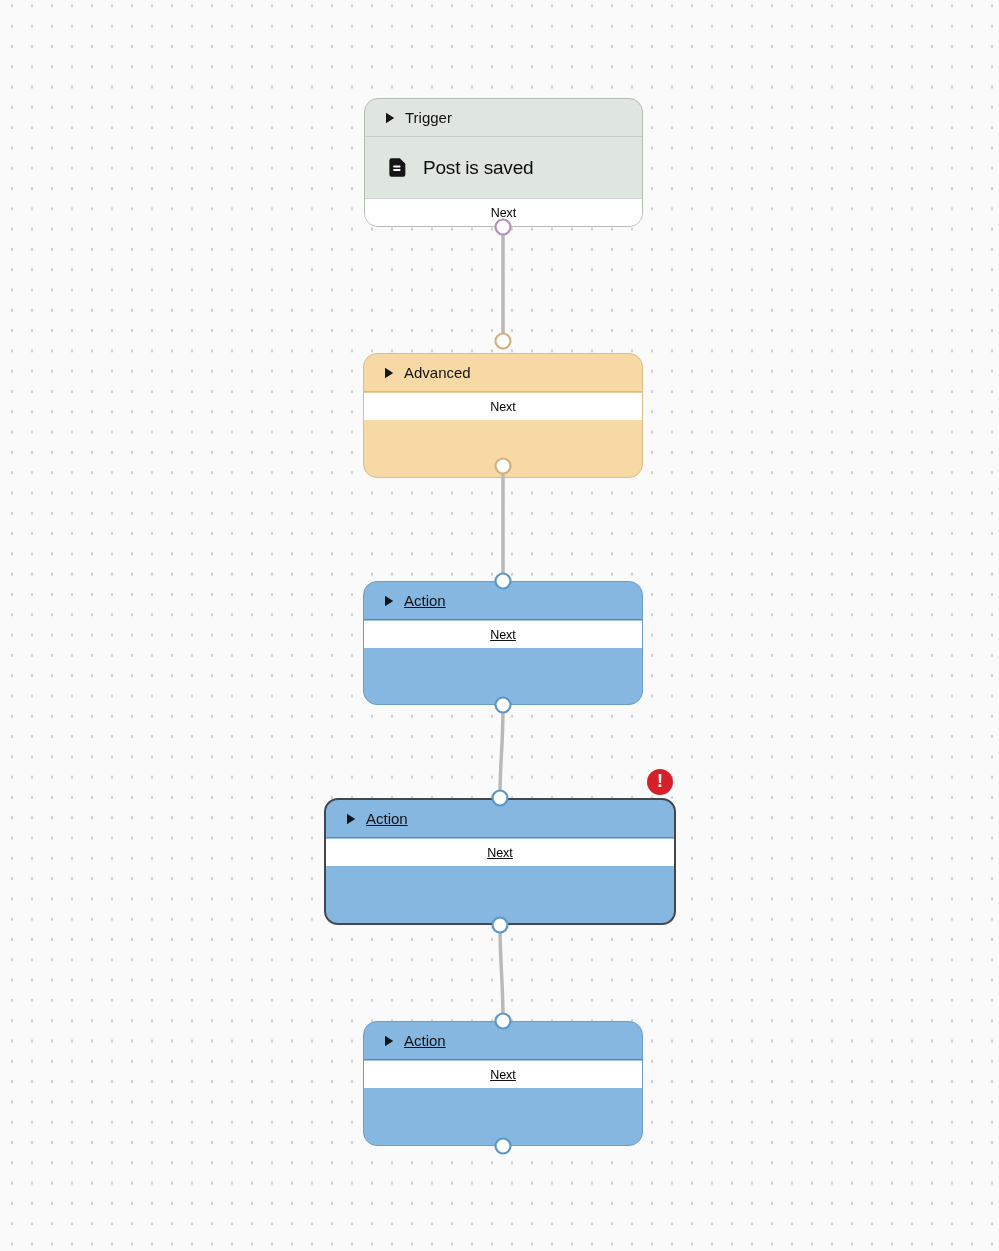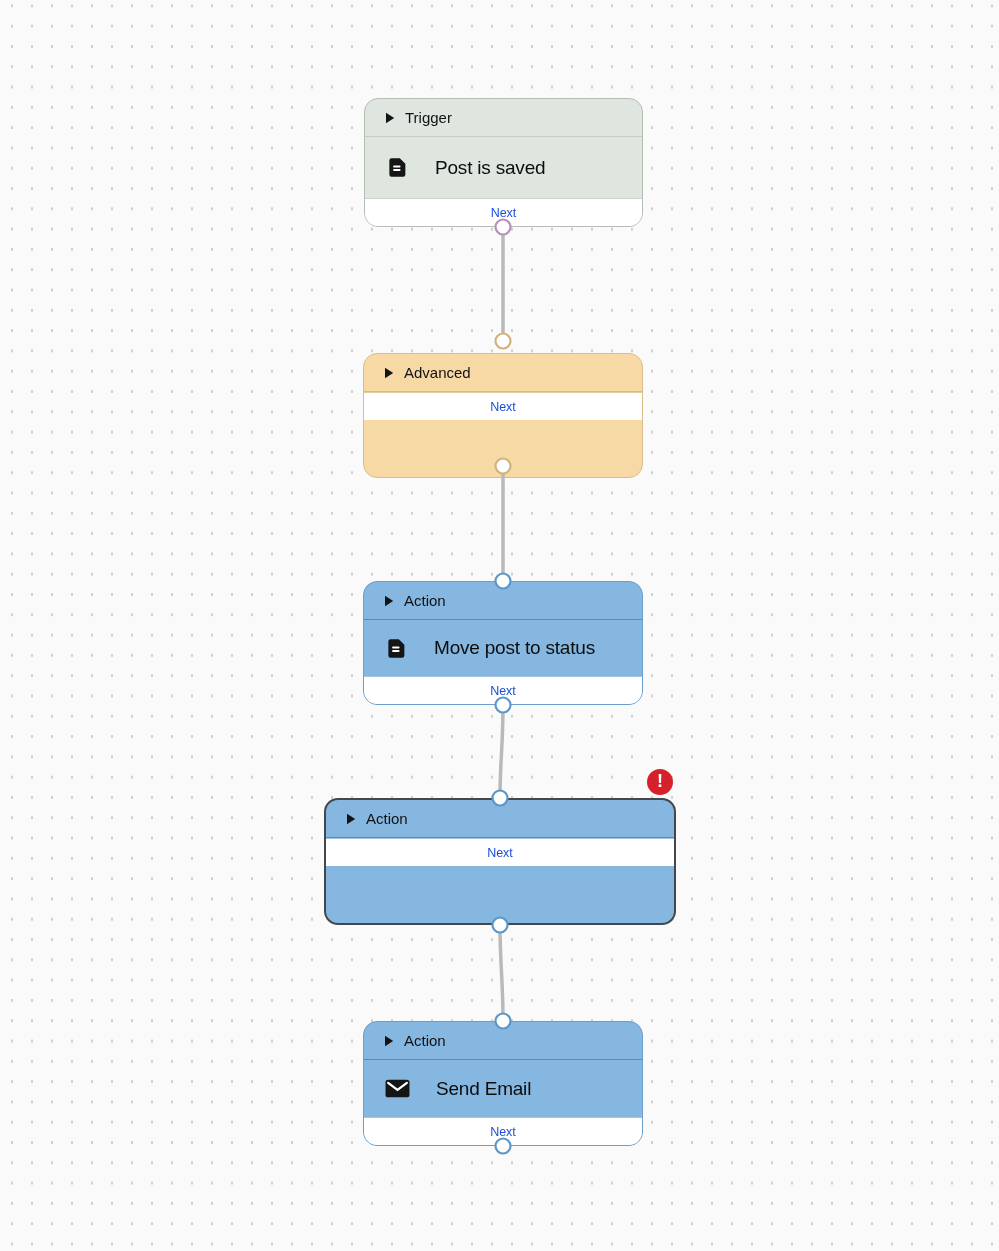--- a/index.html
+++ b/index.html
@@ -43,51 +43,50 @@
     margin-left: 10px;
     color: #121212;
   }
   .tri { display: inline-flex; align-items: center; }
 
   .node__body {
     flex: 1 1 auto;
     display: flex;
     align-items: center;
     padding: 0 21px;
-    gap: 12px;
   }
   .node__icon { display: inline-flex; align-items: center; margin-right: 14px; }
   .node__title {
     font-size: 19px;
     letter-spacing: -0.2px;
     color: #0d0d0d;
     white-space: nowrap;
   }
 
   .node__footer {
     flex: 0 0 28px;
     height: 28px;
     background: #ffffff;
     display: flex;
     align-items: center;
     justify-content: center;
     border-top: 1px solid transparent;
   }
-  .node__footer span { font-size: 12.5px; color: #1d4ed8; }
+  .node__footer span { font-size: 12.5px; color: #000000; }
 
   
   .node--trigger { background: #dfe5df; border-color: #b4bcb4; }
   .node--trigger .node__header { border-bottom-color: #c5cdc5; }
   .node--trigger .node__footer { border-top-color: #ccd3cc; }
 
   .node--advanced { background: #f6d9a4; border-color: #dabd8a; }
   .node--advanced .node__header { border-bottom-color: #d8ba84; }
   .node--advanced .node__footer { border-top-color: #e4cc9d; }
 
-  .node--action { background: #85b7e1; border-color: #6b9dcb; }
+  .node--action { background: #85b7e1; border-color: #6b9dcb; text-decoration: underline; }
   .node--action .node__header { border-bottom-color: #5d88b0; }
   .node--action .node__footer { border-top-color: #a3c5e2; }
 
   .node--selected { border-color: #43474c !important; }
 
   .overlay {
     position: absolute;
     left: 0; top: 0;
     width: 999px; height: 1251px;
     z-index: 2;
@@ -158,30 +157,20 @@
 
   <div class="node node--action" style="left:363px;top:581px;width:280px;height:124px">
     <div class="node__header">
       <span class="tri">
         <svg width="10" height="12" viewBox="0 0 10 12">
             <path d="M1 0.8 L9.2 6 L1 11.2 Z" fill="#141414"></path>
           </svg>
       </span>
       <span class="node__category">Action</span>
     </div>
-    <div class="node__body">
-      <span class="node__icon">
-        <svg width="23" height="23" viewBox="0 0 24 24">
-          <path d="M5.8 2.4h8.6L20.2 8v11.3a2.3 2.3 0 0 1-2.3 2.3H5.8a2.3 2.3 0 0 1-2.3-2.3V4.7a2.3 2.3 0 0 1 2.3-2.3z" fill="#151515"></path>
-          <rect x="7.4" y="10" width="7.8" height="2" rx="1" fill="#ffffff"></rect>
-          <rect x="7.4" y="13.6" width="7.8" height="2" rx="1" fill="#ffffff"></rect>
-        </svg>
-      </span>
-      <span class="node__title">Move post to status</span>
-    </div>
     <div class="node__footer">
       <span>Next</span>
     </div>
   </div>
 
   <div class="node node--action node--selected" style="left:324px;top:798px;width:352px;height:127px">
     <div class="node__header">
       <span class="tri">
         <svg width="10" height="12" viewBox="0 0 10 12">
             <path d="M1 0.8 L9.2 6 L1 11.2 Z" fill="#141414"></path>
@@ -195,29 +184,20 @@
   </div>
 
   <div class="node node--action" style="left:363px;top:1021px;width:280px;height:125px">
     <div class="node__header">
       <span class="tri">
         <svg width="10" height="12" viewBox="0 0 10 12">
             <path d="M1 0.8 L9.2 6 L1 11.2 Z" fill="#141414"></path>
           </svg>
       </span>
       <span class="node__category">Action</span>
-    </div>
-    <div class="node__body">
-      <span class="node__icon">
-        <svg width="25" height="19" viewBox="0 0 24 18">
-          <rect x="0.5" y="0.5" width="23" height="17" rx="2.6" fill="#151515"></rect>
-          <path d="M3 3.6 L12 10.4 L21 3.6" fill="none" stroke="#ffffff" stroke-width="2.2" stroke-linecap="round" stroke-linejoin="round"></path>
-        </svg>
-      </span>
-      <span class="node__title">Send Email</span>
     </div>
     <div class="node__footer">
       <span>Next</span>
     </div>
   </div>
 
   <div class="error-badge">
     <span>!</span>
   </div>
 

